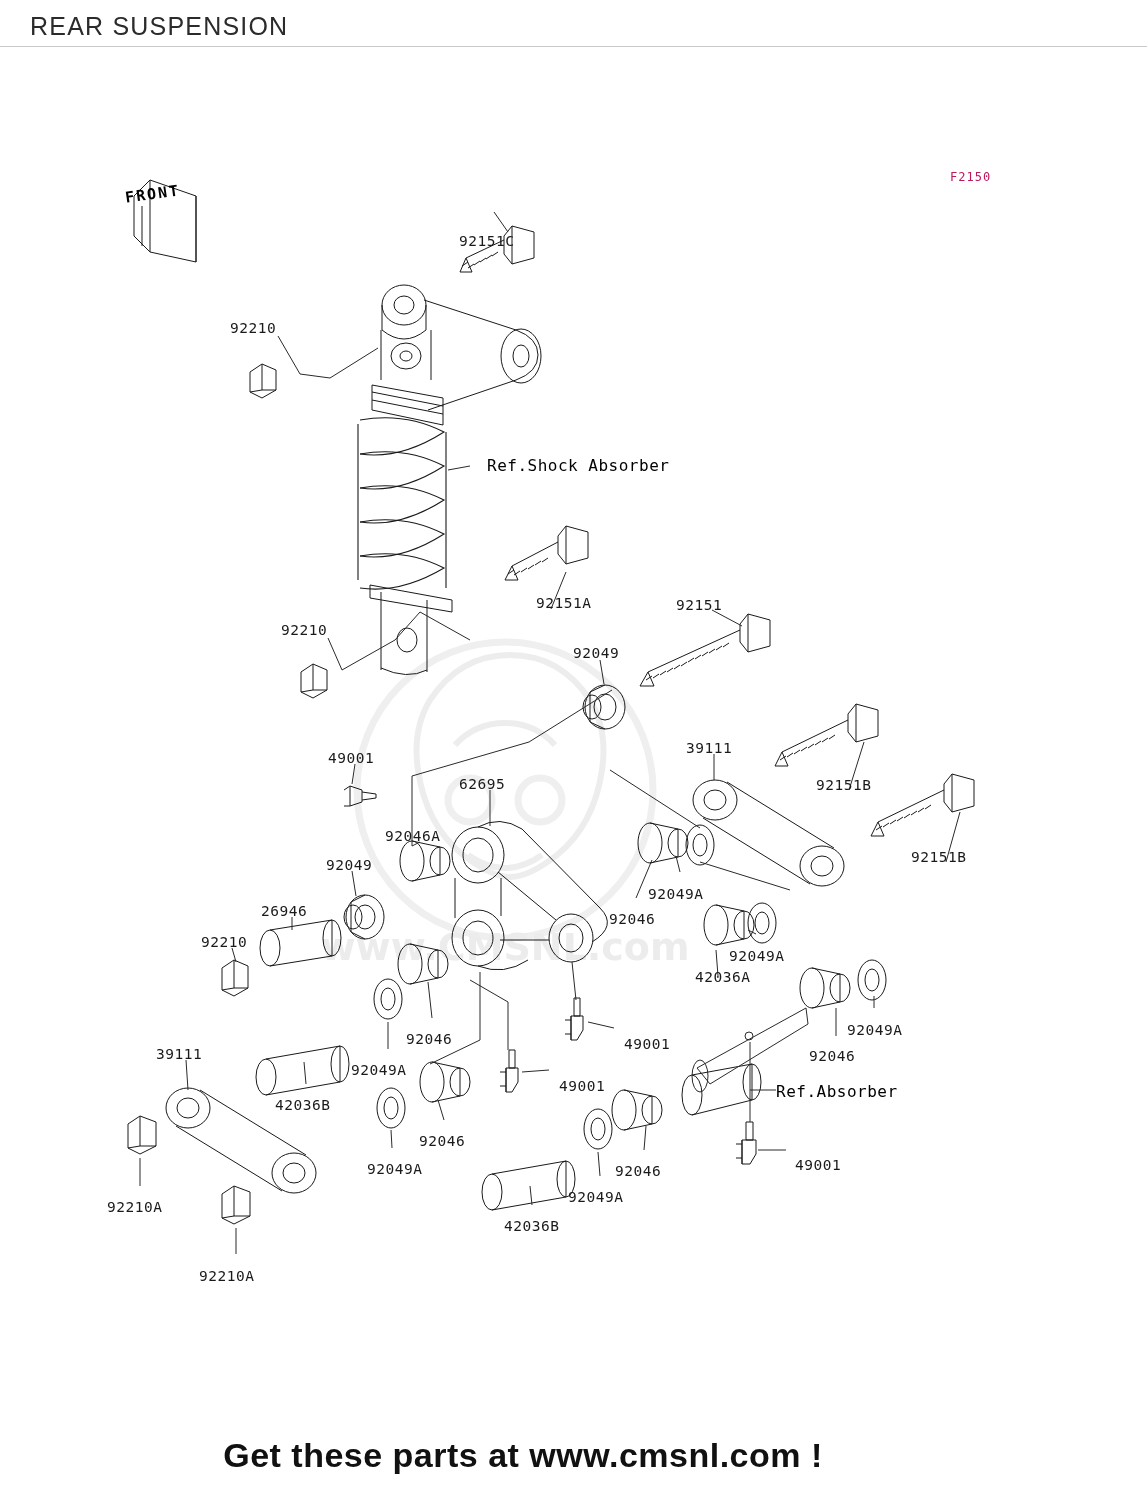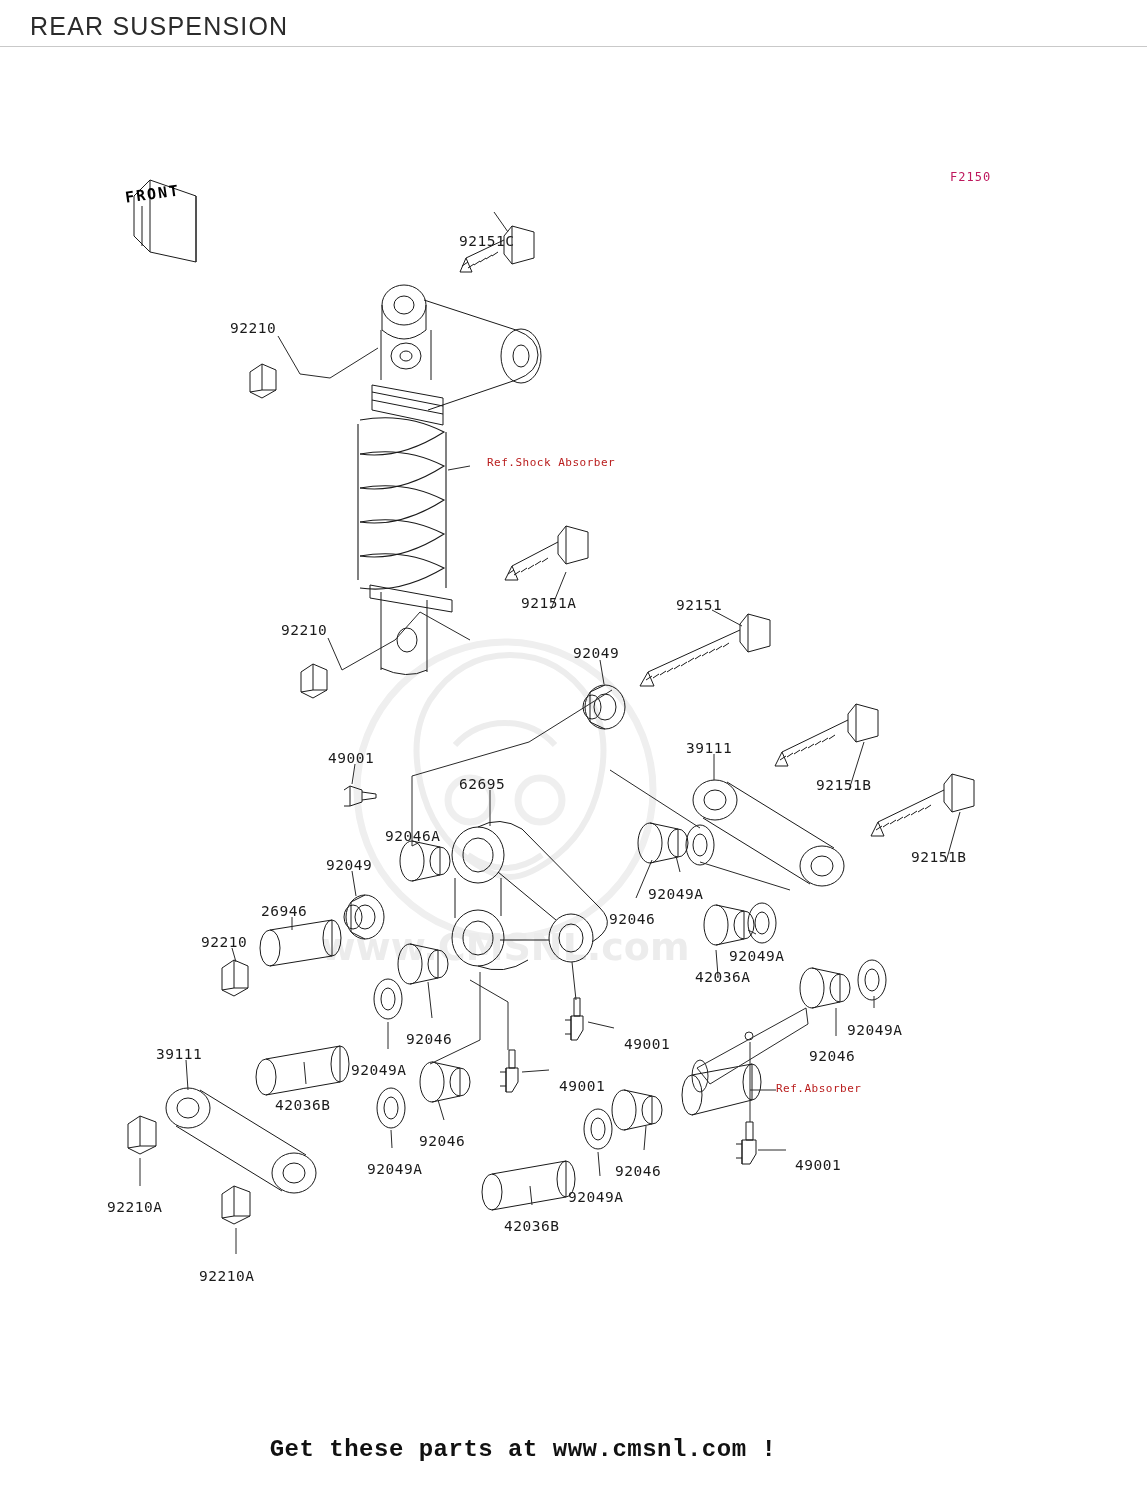--- a/index.html
+++ b/index.html
@@ -18,37 +18,37 @@
   #header-rule{
     position:absolute;left:0;top:46px;width:1147px;height:1px;background:#c9c9c9;
   }
   #diagram-code{
     position:absolute;left:950px;top:170px;
     font-size:12px;color:#be185d;letter-spacing:1px;
   }
   #footer{
     position:absolute;left:0;top:1436px;width:1046px;
     text-align:center;
-    font-family:Liberation Mono, monospace;
-    font-size:24px;font-weight:bold;color:#111;
+    font-family:Liberation Sans, sans-serif;
+    font-size:34px;font-weight:bold;color:#111;
     letter-spacing:0.5px;
   }
   .label{
     position:absolute;
     font-family:"DejaVu Sans Mono", monospace;
     font-size:14.5px;
     color:#1a1a1a;
     letter-spacing:0.5px;
     white-space:nowrap;
   }
   .ref-label{
     position:absolute;
     font-family:"DejaVu Sans Mono", monospace;
-    font-size:11px;
-    color:#b91c1c;
+    font-size:16px;
+    color:#000000;
     letter-spacing:0.5px;
     white-space:nowrap;
     text-align:center;
   }
   svg#art{
     position:absolute;left:0;top:0;width:1147px;height:1500px;
     pointer-events:none;
   }
   .ln{stroke:#1a1a1a;stroke-width:1;fill:none;}
   .pt{stroke:#1a1a1a;stroke-width:1.1;fill:none;}
@@ -387,21 +387,21 @@
 </svg>
 
 <div id="front-arrow" style="font-family:'DejaVu Sans Mono',monospace;font-size:15px;font-weight:bold;letter-spacing:2px;transform:rotate(-8deg);">FRONT</div>
 
 <div class="ref-label" style="left:487px;top:456px;">Ref.Shock Absorber</div>
 <div class="ref-label" style="left:776px;top:1082px;">Ref.Absorber</div>
 
 <div class="label" style="left:459px;top:196px;margin-top:37px;">92151C</div>
 <div class="label" style="left:230px;top:320px;">92210</div>
 <div class="label" style="left:281px;top:622px;">92210</div>
-<div class="label" style="left:521px;top:595px;">92151A</div>
+<div class="label" style="left:536px;top:595px;">92151A</div>
 <div class="label" style="left:676px;top:597px;">92151</div>
 <div class="label" style="left:573px;top:645px;">92049</div>
 <div class="label" style="left:686px;top:740px;">39111</div>
 <div class="label" style="left:816px;top:777px;">92151B</div>
 <div class="label" style="left:911px;top:849px;">92151B</div>
 <div class="label" style="left:328px;top:750px;">49001</div>
 <div class="label" style="left:459px;top:776px;">62695</div>
 <div class="label" style="left:385px;top:828px;">92046A</div>
 <div class="label" style="left:326px;top:857px;">92049</div>
 <div class="label" style="left:648px;top:886px;">92049A</div>

